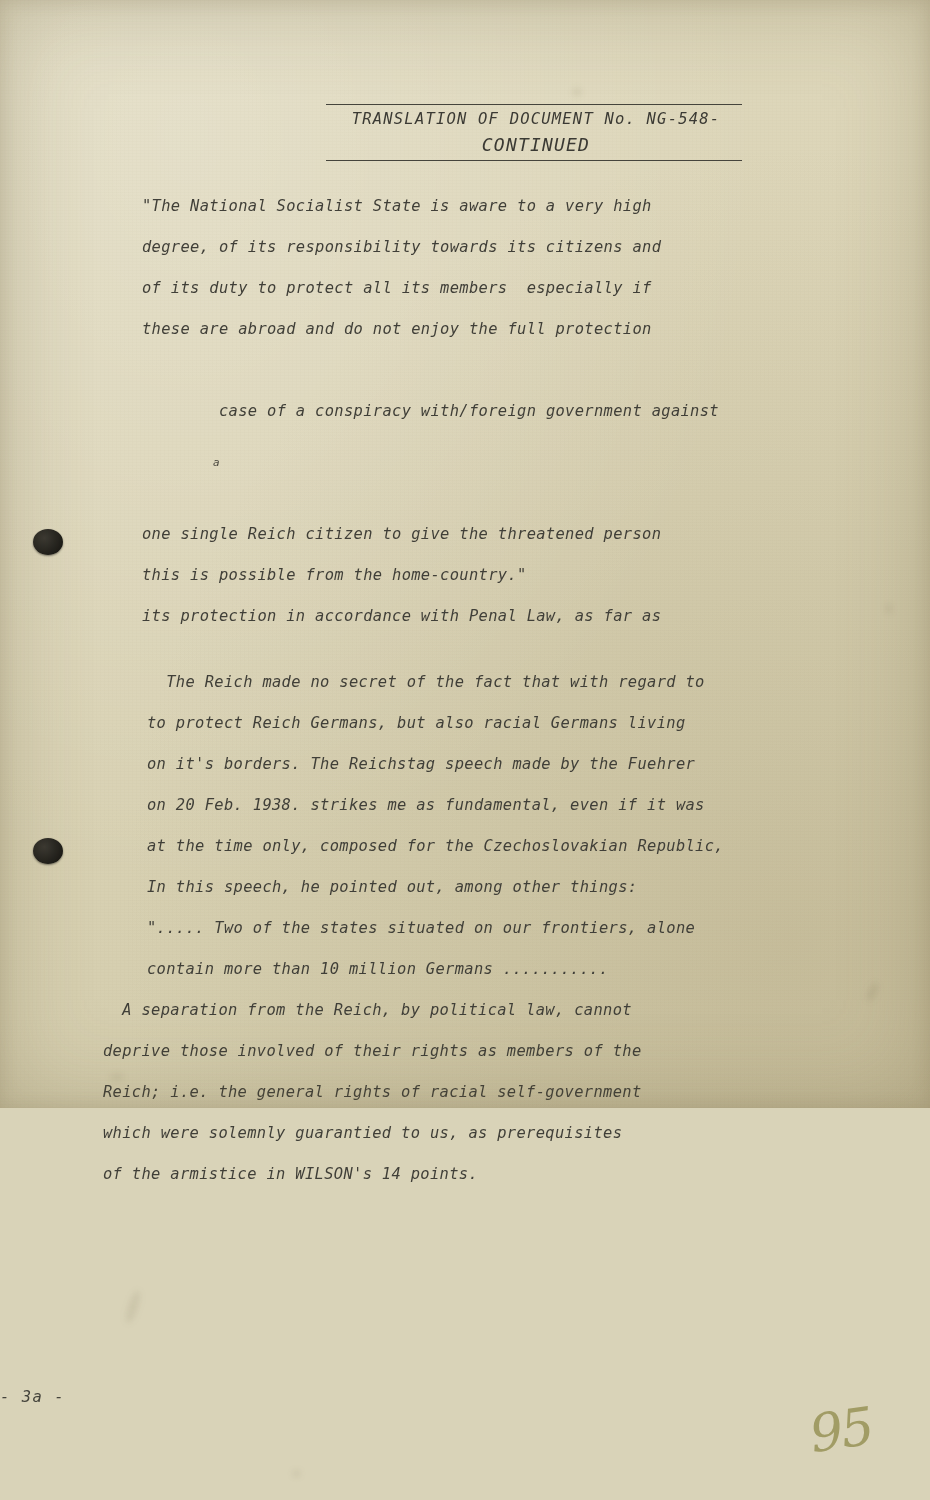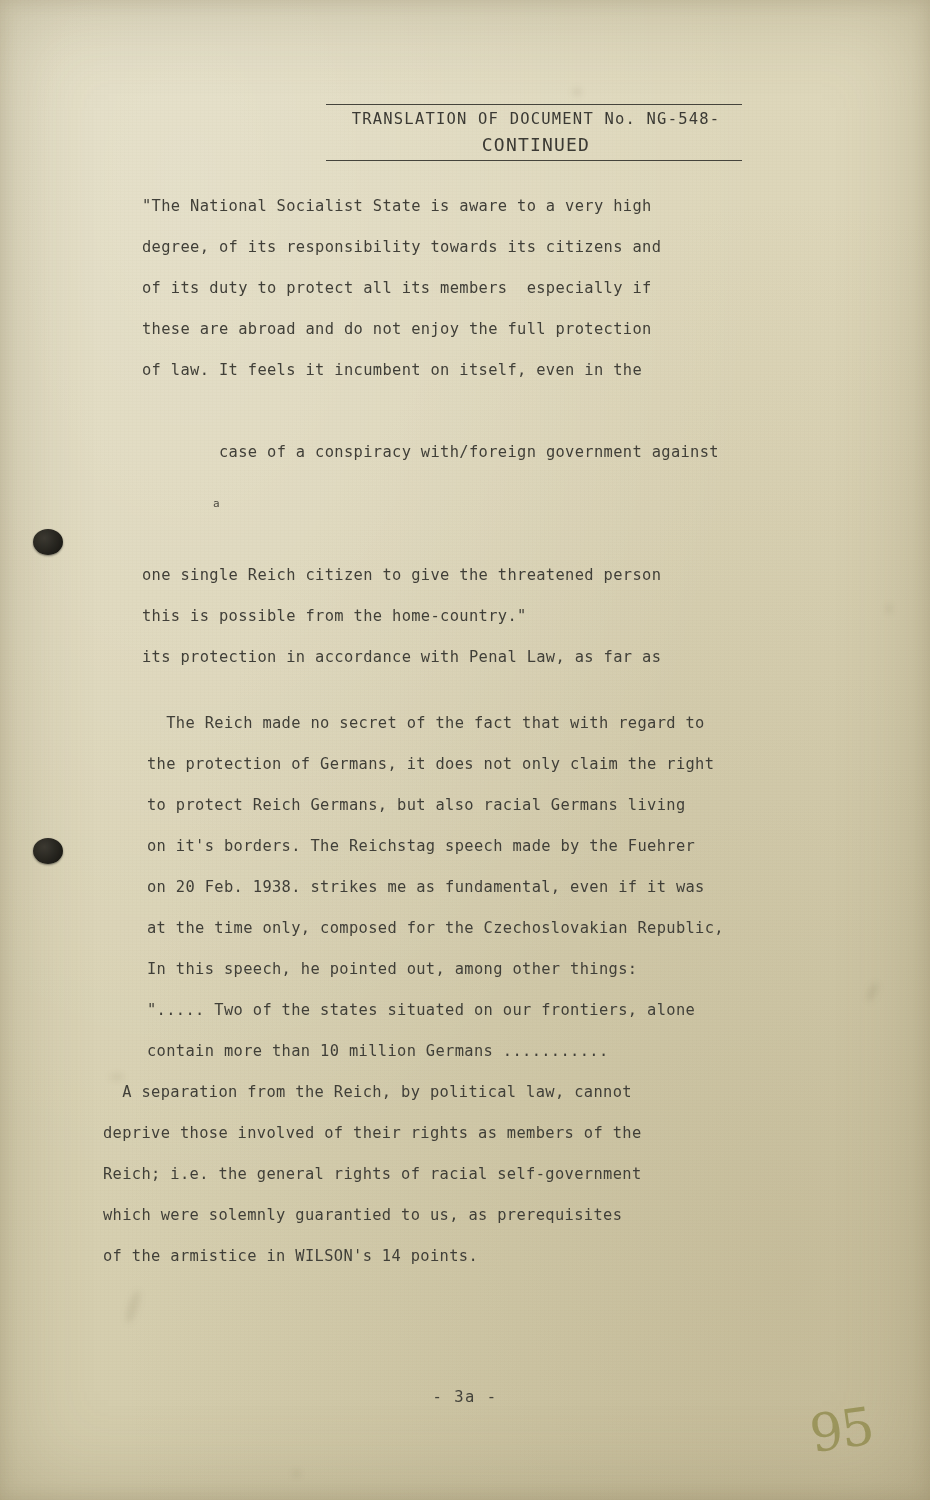--- a/index.html
+++ b/index.html
@@ -9,26 +9,27 @@
   body {
     width: 930px;
     height: 1500px;
     background: #d9d3b8;
     font-family: "DejaVu Sans Mono", monospace;
     overflow: hidden;
   }
   .page {
     position: relative;
     width: 930px;
-    height: 1500px;
+    height: 1108px;
     background:
       radial-gradient(ellipse at 20% 12%, rgba(255,255,255,0.20), rgba(255,255,255,0) 55%),
       radial-gradient(ellipse at 85% 85%, rgba(150,135,95,0.22), rgba(255,255,255,0) 60%),
       linear-gradient(160deg, #e0dabf 0%, #dcd5b8 35%, #d6cfb0 70%, #cfc7a6 100%);
     box-sizing: border-box;
+    font-style: italic;
   }
   .grain {
     position: absolute;
     inset: 0;
     pointer-events: none;
     opacity: .35;
     background-image:
       repeating-linear-gradient(0deg, rgba(120,105,70,.05) 0px, rgba(120,105,70,.05) 1px, rgba(0,0,0,0) 1px, rgba(0,0,0,0) 3px),
       repeating-linear-gradient(90deg, rgba(120,105,70,.04) 0px, rgba(120,105,70,.04) 1px, rgba(0,0,0,0) 1px, rgba(0,0,0,0) 4px);
   }
@@ -105,21 +106,20 @@
   }
   .hole-1 { left: 33px; top: 529px; }
   .hole-2 { left: 33px; top: 838px; }
 
   
   .page-number {
     position: absolute;
     left: 0;
     top: 1388px;
     width: 930px;
-    text-align: center;
     color: #44433b;
     font-size: 15.5px;
     letter-spacing: 1.5px;
   }
   .stamp-number {
     position: absolute;
     right: 58px;
     top: 1400px;
     font-family: "DejaVu Serif", serif;
     font-size: 52px;
@@ -155,33 +155,31 @@
     <div class="rule-bottom"></div>
   </div>
 
   <div class="body-text">
 
     <div class="para para-quote">
       <div class="line">"The National Socialist State is aware to a very high</div>
       <div class="line">degree, of its responsibility towards its citizens and</div>
       <div class="line">of its duty to protect all its members  especially if</div>
       <div class="line">these are abroad and do not enjoy the full protection</div>
-      <div class="line">of law. It feels it incumbent on itself, even in the</div>
       <div class="line">
         <span>case of a conspiracy with/foreign government against</span>
         <span class="ins-a"><span>a</span></span>
       </div>
       <div class="line">one single Reich citizen to give the threatened person</div>
       <div class="line">this is possible from the home-country."</div>
       <div class="line">its protection in accordance with Penal Law, as far as</div>
     </div>
 
     <div class="para para-body">
       <div class="line">  The Reich made no secret of the fact that with regard to</div>
-      <div class="line">the protection of Germans, it does not only claim the right</div>
       <div class="line">to protect Reich Germans, but also racial Germans living</div>
       <div class="line">on it's borders. The Reichstag speech made by the Fuehrer</div>
       <div class="line">on 20 Feb. 1938. strikes me as fundamental, even if it was</div>
       <div class="line">at the time only, composed for the Czechoslovakian Republic,</div>
       <div class="line">In this speech, he pointed out, among other things:</div>
       <div class="line">"..... Two of the states situated on our frontiers, alone</div>
       <div class="line">contain more than 10 million Germans ...........</div>
     </div>
 
     <div class="para para-cont">

